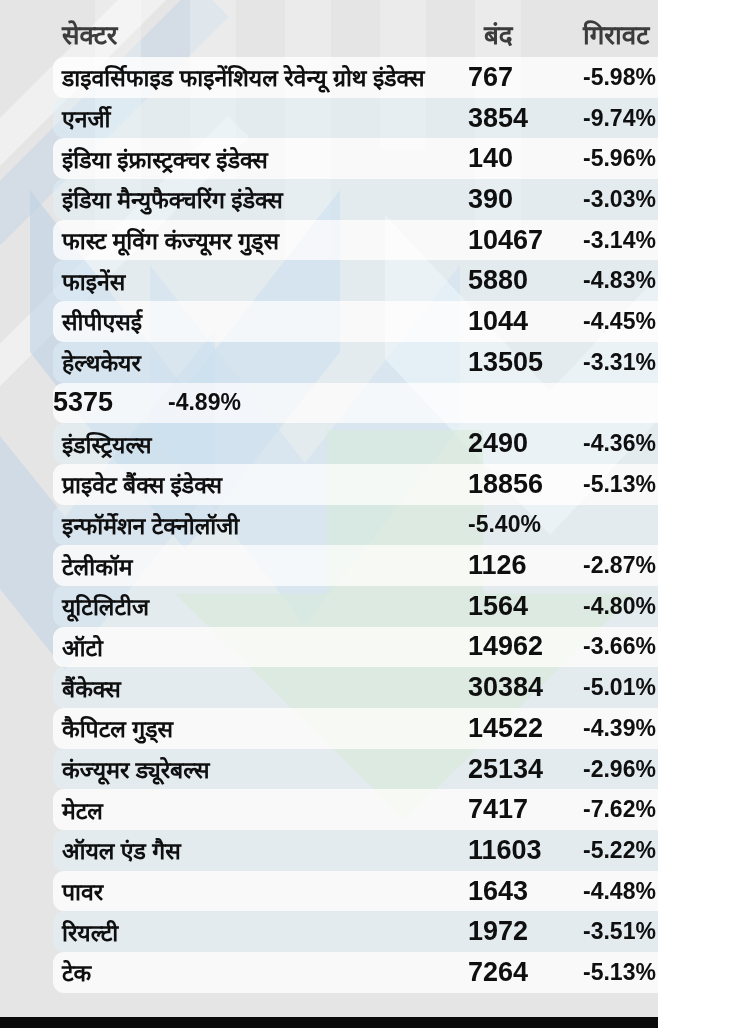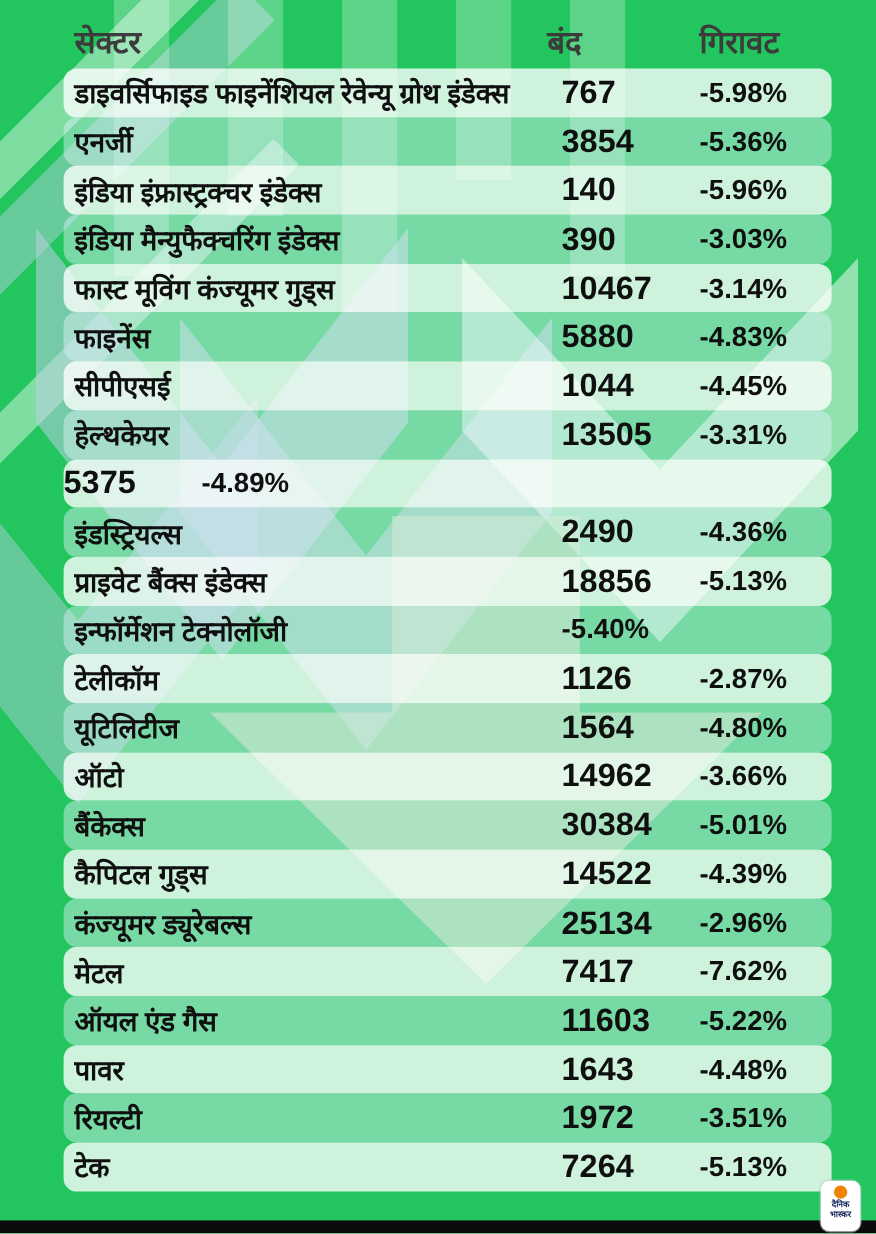--- a/index.html
+++ b/index.html
@@ -1,37 +1,37 @@
 <!DOCTYPE html>
 <html><head>
 <meta charset="utf-8">
 <style>
   html,body{margin:0;padding:0;}
   .page{
     position:relative;
-    width:730px;height:1028px;
-    background:#22c55e;
+    width:658px;height:1028px;
+    background:#e5e5e5;
     overflow:hidden;
     font-family:"Liberation Sans","DejaVu Sans",sans-serif;
   }
   
   .wm{position:absolute;pointer-events:none;}
   .diag{background:rgba(255,255,255,0.42);transform:rotate(-45deg);}
   .diag2{background:rgba(190,210,230,0.45);transform:rotate(-45deg);}
   .vbar{top:0;background:rgba(255,255,255,0.26);}
   .chev{clip-path:polygon(0 0,50% 55%,100% 0,100% 45%,50% 100%,0 45%);}
   .arrow-dn{clip-path:polygon(33% 0,67% 0,67% 42%,100% 42%,50% 100%,0 42%,33% 42%);}
   
   .hdr{
     position:absolute;top:16px;
     font-size:26px;font-weight:bold;color:#3c3c3c;
     white-space:nowrap;
   }
   .hdr-sector{left:62px;}
-  .hdr-close{left:456px;}
+  .hdr-close{left:484px;}
   .hdr-decline{left:583px;}
   
   .rows{
     position:absolute;left:53px;top:57px;width:640px;
   }
   .row{
     height:40.7px;display:flex;align-items:center;border-radius:11px;
   }
   .row:nth-child(odd){background:rgba(255,255,255,0.78);}
   .row:nth-child(even){background:rgba(224,241,250,0.45);}
@@ -82,21 +82,21 @@
   <div class="rows" id="rows">
   <div class="row">
     <div class="cell sector">डाइवर्सिफाइड फाइनेंशियल रेवेन्यू ग्रोथ इंडेक्स</div>
     <div class="cell close">767</div>
     <div class="cell decline">-5.98%</div>
   </div>
 
   <div class="row">
     <div class="cell sector">एनर्जी</div>
     <div class="cell close">3854</div>
-    <div class="cell decline">-5.36%</div>
+    <div class="cell decline">-9.74%</div>
   </div>
 
   <div class="row">
     <div class="cell sector">इंडिया इंफ्रास्ट्रक्चर इंडेक्स</div>
     <div class="cell close">140</div>
     <div class="cell decline">-5.96%</div>
   </div>
 
   <div class="row">
     <div class="cell sector">इंडिया मैन्युफैक्चरिंग इंडेक्स</div>

